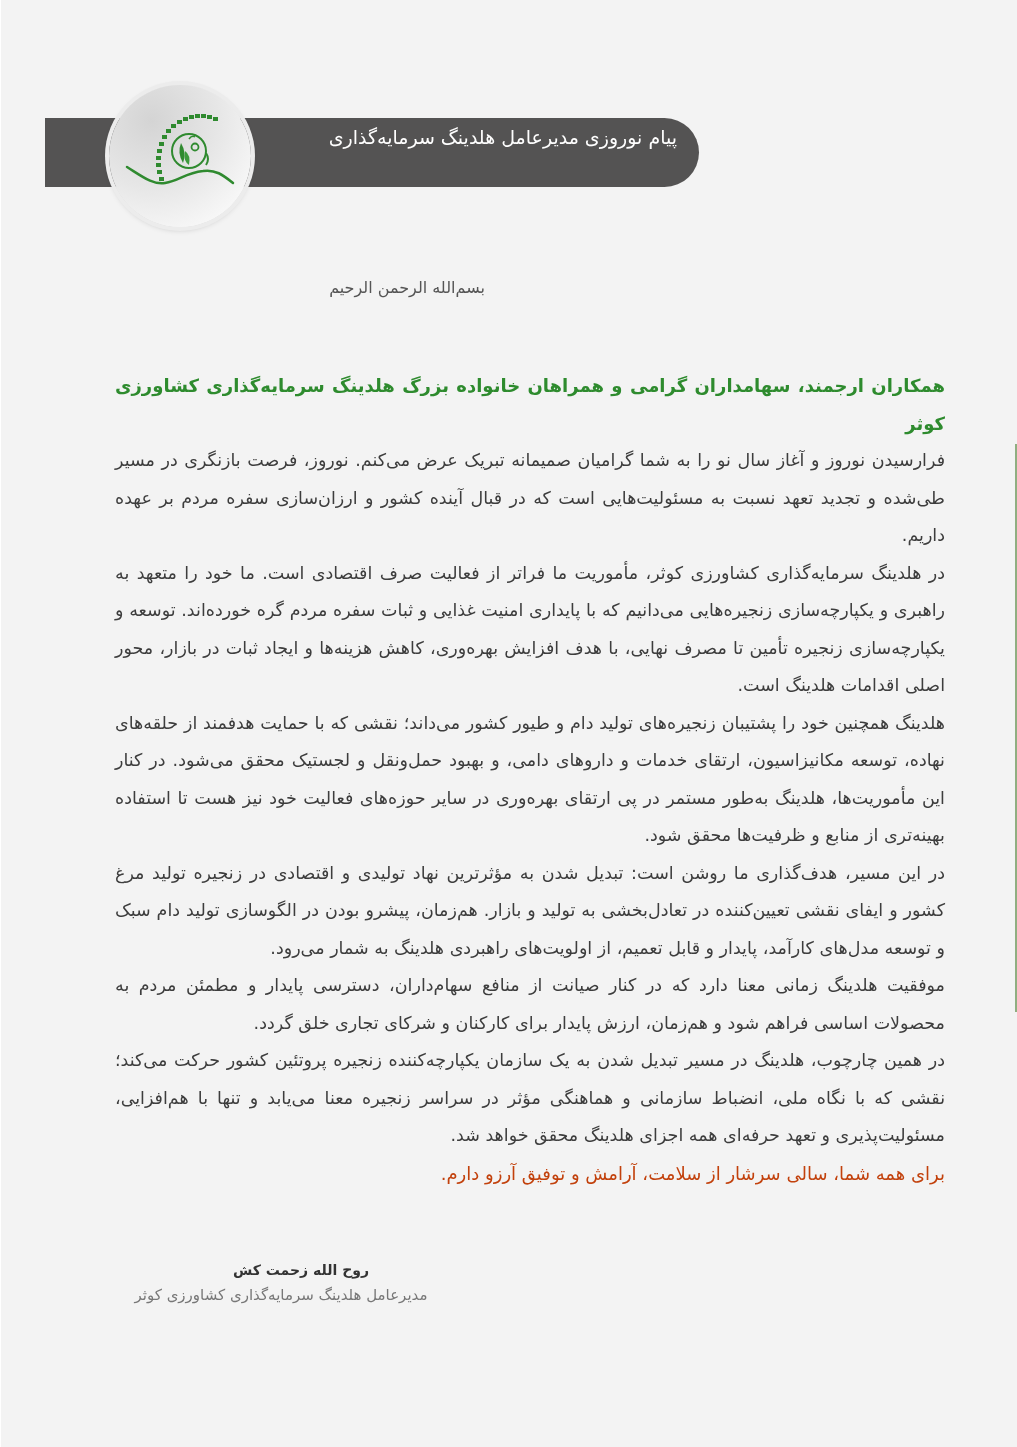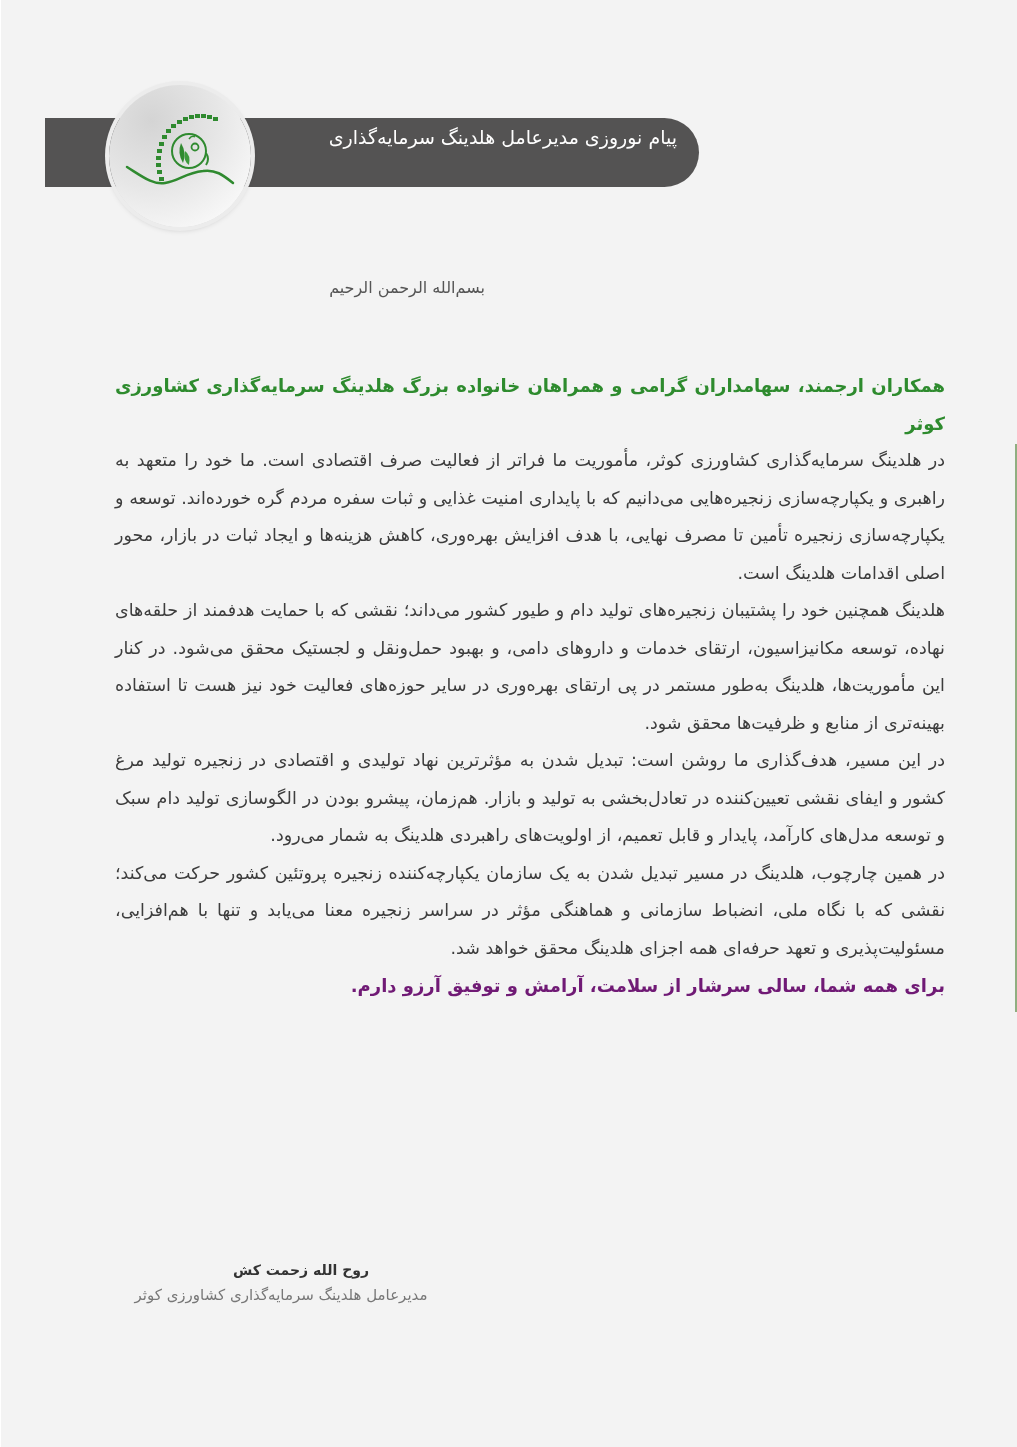--- a/index.html
+++ b/index.html
@@ -76,22 +76,22 @@
     .content p {
       margin: 0;
     }
     .greeting {
       color: #2e8b2e;
       font-weight: bold;
       font-size: 18px;
       margin-bottom: 0 !important;
     }
     .closing {
-      color: #701a75;
-      font-weight: bold;
+      color: #c2410c;
+      font-weight: normal;
       font-size: 18px;
     }
     .signature {
       position: absolute;
       top: 1258px;
       left: 130px;
       width: 300px;
       direction: rtl;
       text-align: center;
     }
@@ -157,23 +157,25 @@
 
     <path d="M4 60 C 20 70, 30 78, 42 76 C 56 74, 62 66, 80 64 C 92 62, 100 68, 110 76" fill="none" stroke="#2f8a2f" stroke-width="2.5" stroke-linecap="round"></path>
     <path d="M83 46 q4 6 0 12" fill="none" stroke="#2f8a2f" stroke-width="2"></path>
   </svg>
 </div>
 
 <div class="basmala">بسم‌الله الرحمن الرحیم</div>
 
 <div class="content">
   <p class="greeting">همکاران ارجمند، سهامداران گرامی و همراهان خانواده بزرگ هلدینگ سرمایه‌گذاری کشاورزی کوثر</p>
+  <p>فرارسیدن نوروز و آغاز سال نو را به شما گرامیان صمیمانه تبریک عرض می‌کنم. نوروز، فرصت بازنگری در مسیر طی‌شده و تجدید تعهد نسبت به مسئولیت‌هایی است که در قبال آینده کشور و ارزان‌سازی سفره مردم بر عهده داریم.</p>
   <p>در هلدینگ سرمایه‌گذاری کشاورزی کوثر، مأموریت ما فراتر از فعالیت صرف اقتصادی است. ما خود را متعهد به راهبری و یکپارچه‌سازی زنجیره‌هایی می‌دانیم که با پایداری امنیت غذایی و ثبات سفره مردم گره خورده‌اند. توسعه و یکپارچه‌سازی زنجیره تأمین تا مصرف نهایی، با هدف افزایش بهره‌وری، کاهش هزینه‌ها و ایجاد ثبات در بازار، محور اصلی اقدامات هلدینگ است.</p>
   <p>هلدینگ همچنین خود را پشتیبان زنجیره‌های تولید دام و طیور کشور می‌داند؛ نقشی که با حمایت هدفمند از حلقه‌های نهاده، توسعه مکانیزاسیون، ارتقای خدمات و داروهای دامی، و بهبود حمل‌ونقل و لجستیک محقق می‌شود. در کنار این مأموریت‌ها، هلدینگ به‌طور مستمر در پی ارتقای بهره‌وری در سایر حوزه‌های فعالیت خود نیز هست تا استفاده بهینه‌تری از منابع و ظرفیت‌ها محقق شود.</p>
   <p>در این مسیر، هدف‌گذاری ما روشن است: تبدیل شدن به مؤثرترین نهاد تولیدی و اقتصادی در زنجیره تولید مرغ کشور و ایفای نقشی تعیین‌کننده در تعادل‌بخشی به تولید و بازار. هم‌زمان، پیشرو بودن در الگوسازی تولید دام سبک و توسعه مدل‌های کارآمد، پایدار و قابل تعمیم، از اولویت‌های راهبردی هلدینگ به شمار می‌رود.</p>
+  <p>موفقیت هلدینگ زمانی معنا دارد که در کنار صیانت از منافع سهام‌داران، دسترسی پایدار و مطمئن مردم به محصولات اساسی فراهم شود و هم‌زمان، ارزش پایدار برای کارکنان و شرکای تجاری خلق گردد.</p>
   <p>در همین چارچوب، هلدینگ در مسیر تبدیل شدن به یک سازمان یکپارچه‌کننده زنجیره پروتئین کشور حرکت می‌کند؛ نقشی که با نگاه ملی، انضباط سازمانی و هماهنگی مؤثر در سراسر زنجیره معنا می‌یابد و تنها با هم‌افزایی، مسئولیت‌پذیری و تعهد حرفه‌ای همه اجزای هلدینگ محقق خواهد شد.</p>
   <p class="closing">برای همه شما، سالی سرشار از سلامت، آرامش و توفیق آرزو دارم.</p>
 </div>
 
 <div class="signature">
   <div class="sig-name">روح الله زحمت کش</div>
   <div class="sig-title">مدیرعامل هلدینگ سرمایه‌گذاری کشاورزی کوثر</div>
 </div>
 
 <div class="side-accent"></div>

